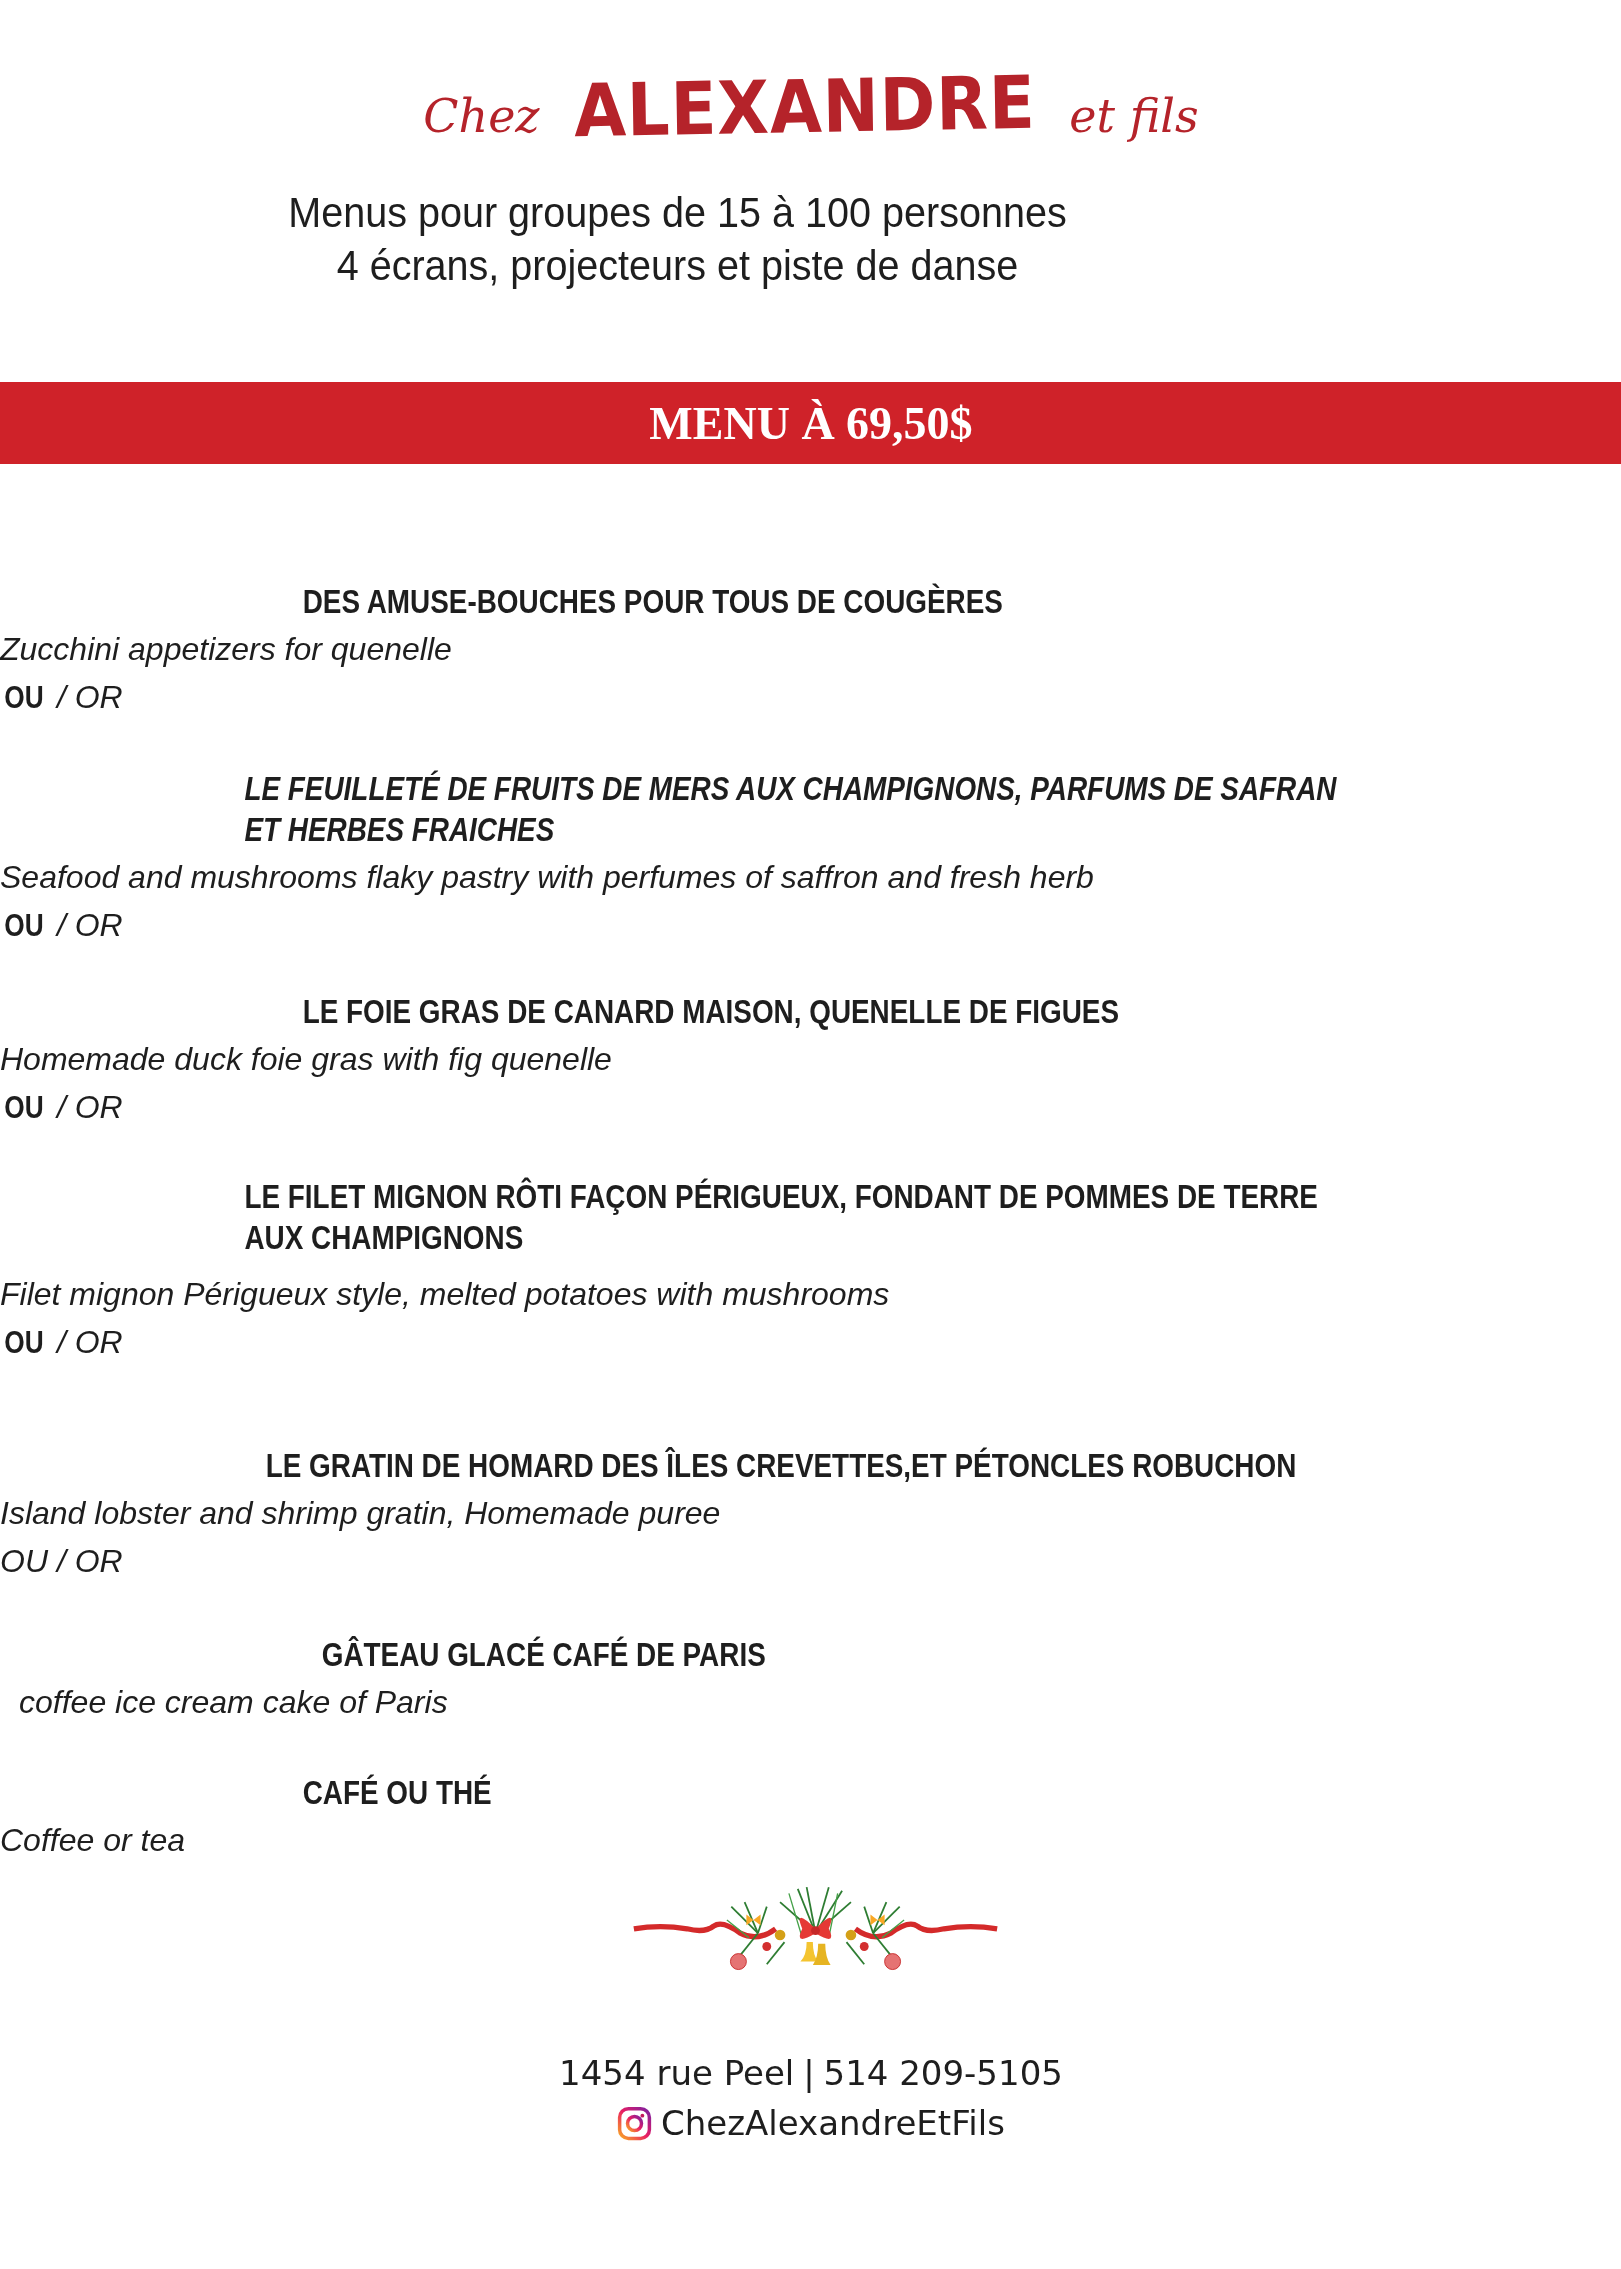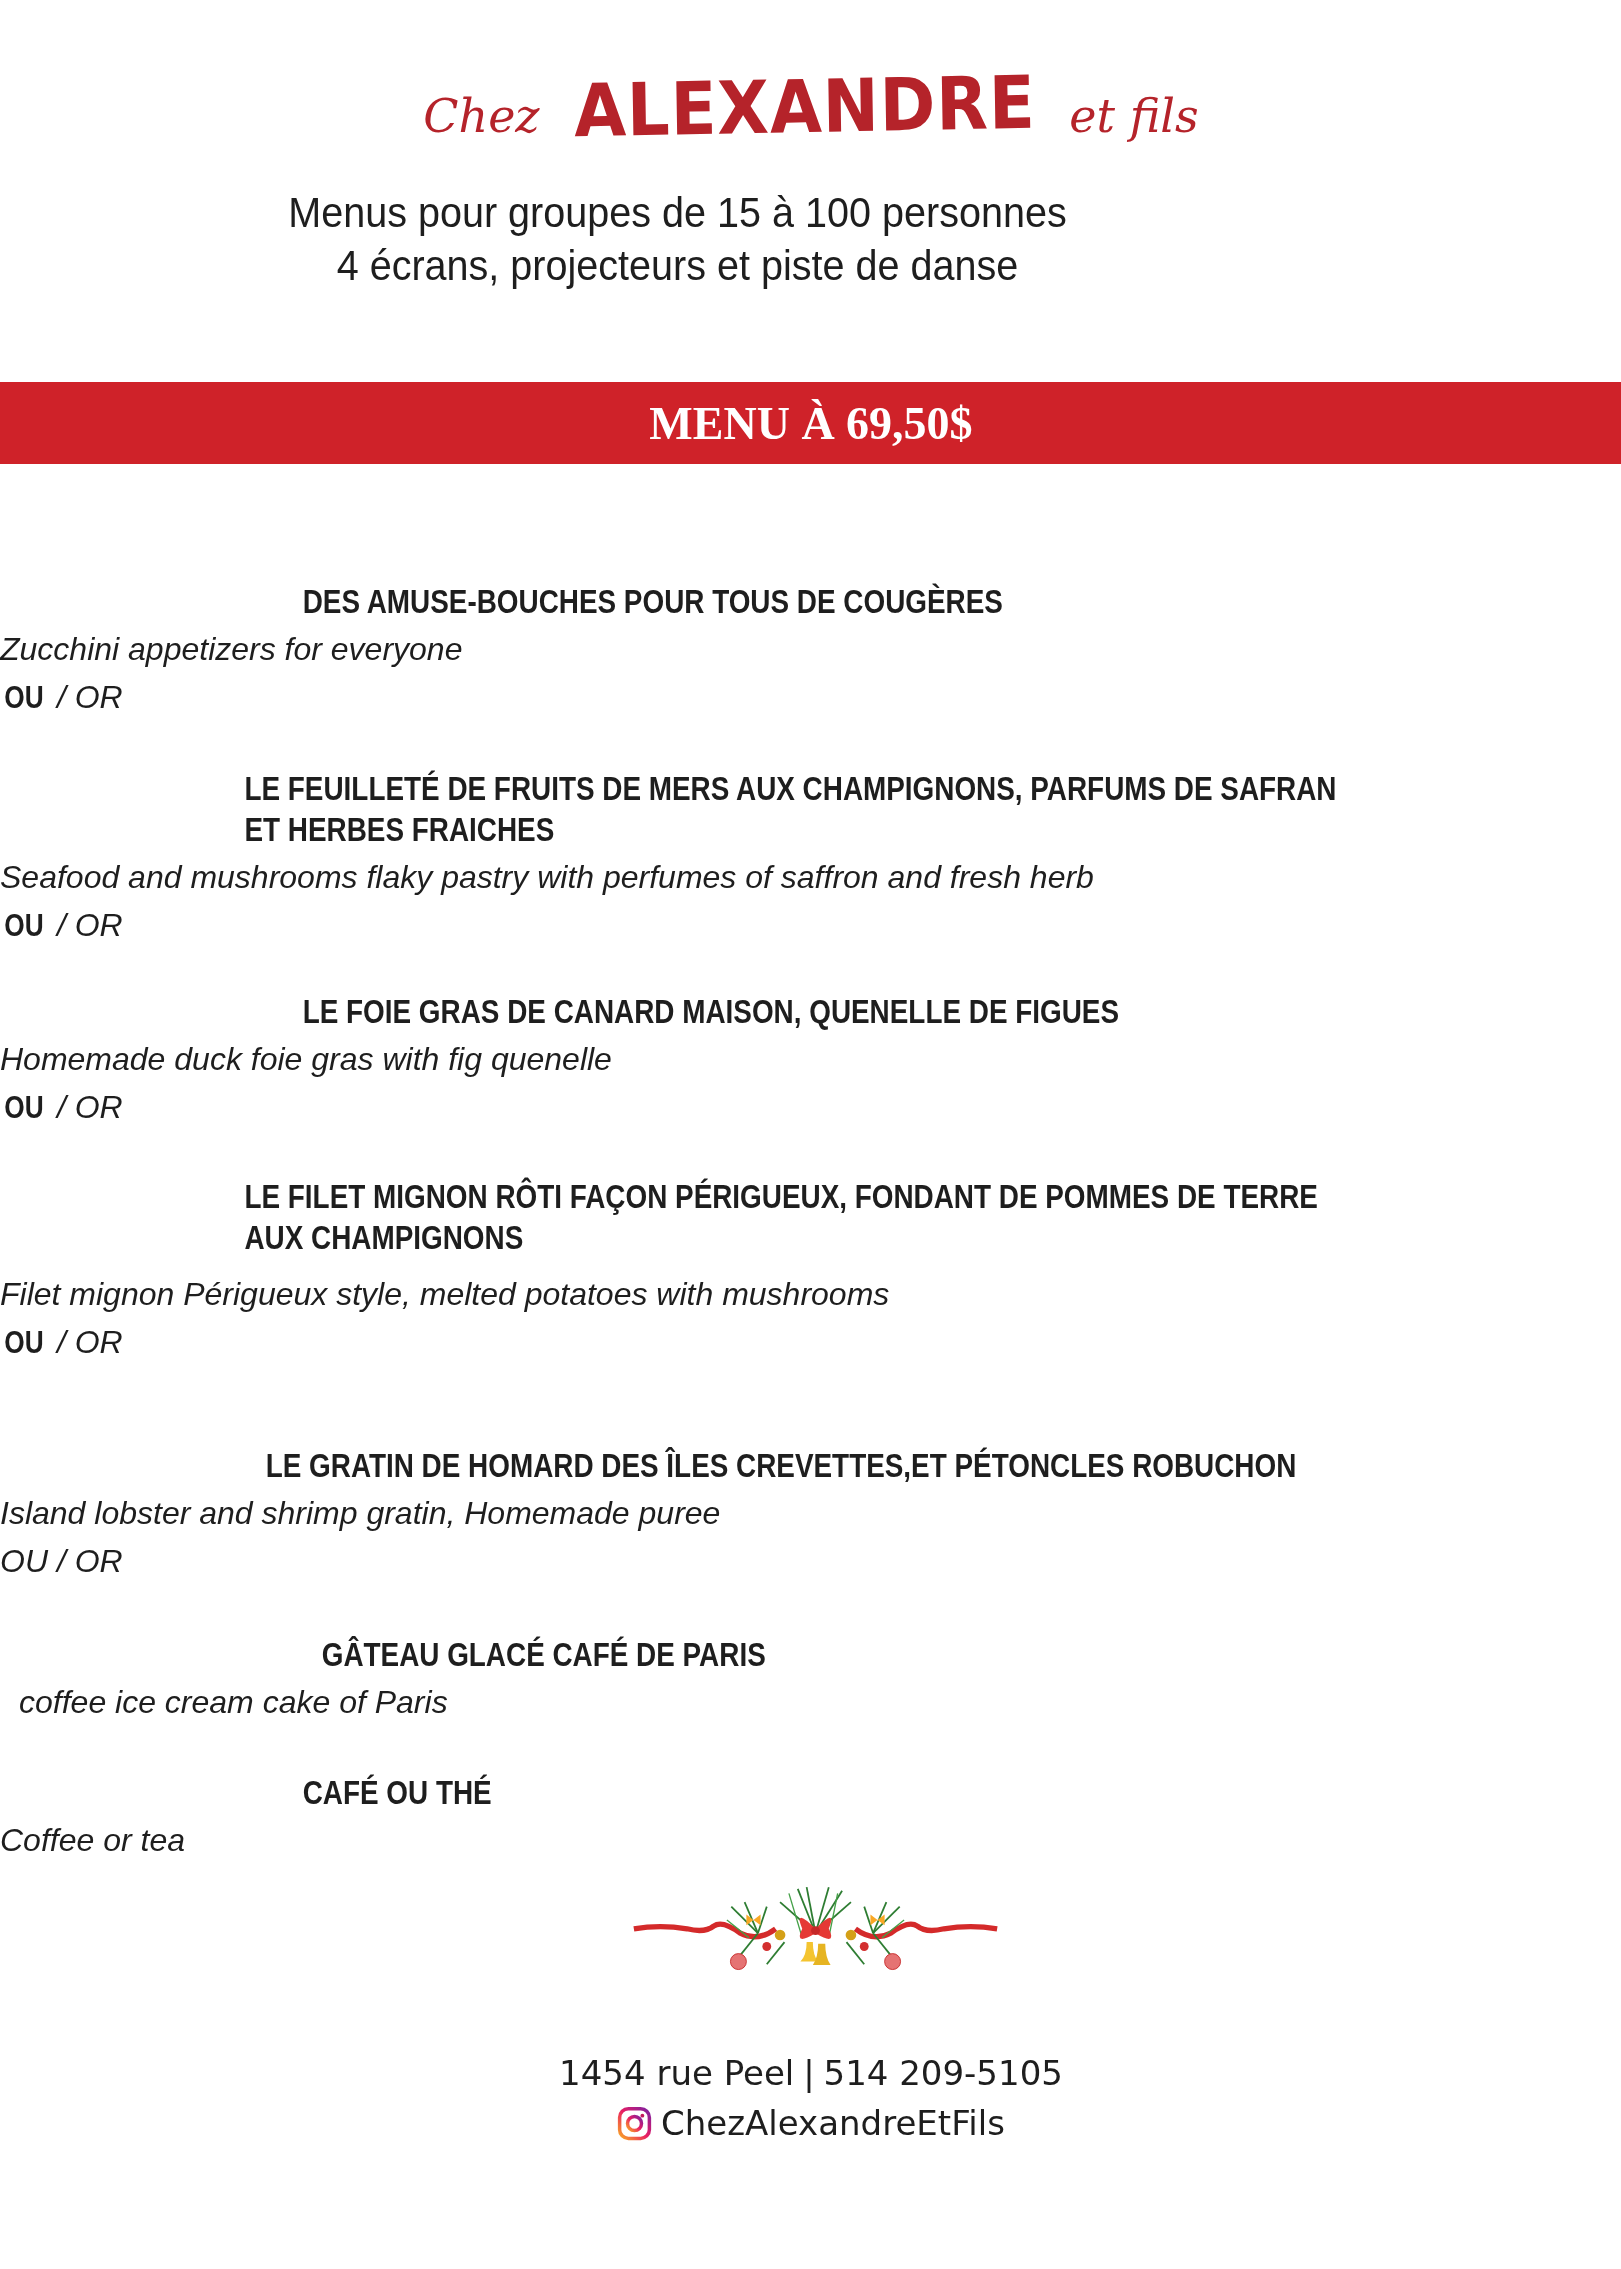--- a/index.html
+++ b/index.html
@@ -174,26 +174,26 @@
 <div class="banner">
   <span>MENU À 69,50$</span>
 </div>
 
 <div class="menu">
 
   <div class="item" style="top:581px;">
     <div class="fr-wrap">
         <span class="fr">DES AMUSE-BOUCHES POUR TOUS DE COUGÈRES</span>
       </div>
-    <span class="en">Zucchini appetizers for everyone</span>
+    <span class="en">Zucchini appetizers for quenelle</span>
     <span class="or"><span class="ou">OU</span><span class="slash"> / </span><span class="orr">OR</span></span>
   </div>
 
   <div class="item" style="top:768px;">
-    <div class="fr-wrap" style="width:1383px;">
+    <div class="fr-wrap" style="width:1383px;font-style:italic;">
         <span class="fr">LE FEUILLETÉ DE FRUITS DE MERS AUX CHAMPIGNONS, PARFUMS DE SAFRAN ET HERBES FRAICHES</span>
       </div>
     <span class="en">Seafood and mushrooms flaky pastry with perfumes of saffron and fresh herb</span>
     <span class="or"><span class="ou">OU</span><span class="slash"> / </span><span class="orr">OR</span></span>
   </div>
 
   <div class="item" style="top:991px;">
     <div class="fr-wrap">
         <span class="fr">LE FOIE GRAS DE CANARD MAISON, QUENELLE DE FIGUES</span>
       </div>

